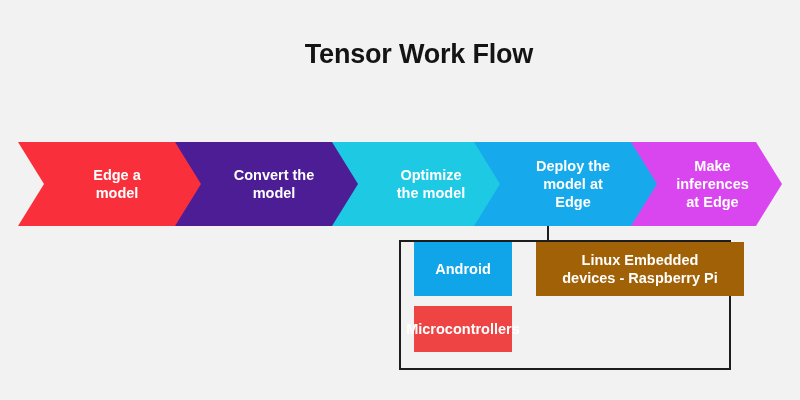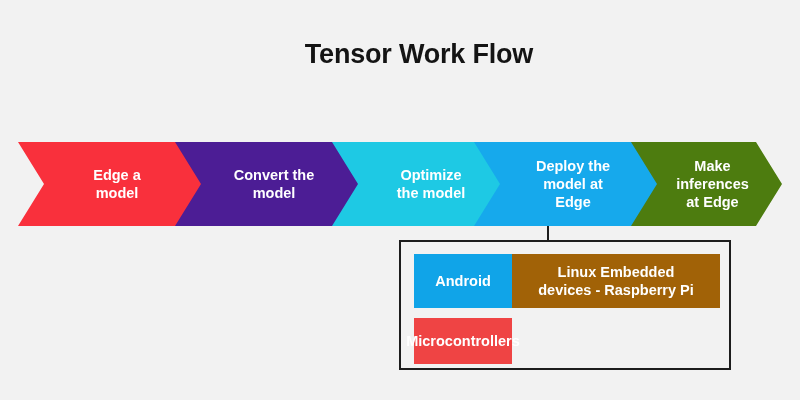--- a/index.html
+++ b/index.html
@@ -79,25 +79,25 @@
   .detail-box {
     position: absolute;
     box-sizing: border-box;
     border: 2px solid #1d1d1d;
     background: #f2f2f2;
   }
 
   .detail-grid {
     position: absolute;
     inset: 0;
-    padding: 12px 13px;
+    padding: 0 13px;
     display: grid;
     grid-template-columns: 98px 208px;
     grid-template-rows: 54px 46px;
-    gap: 10px 0;
+    gap: 10px 24px;
     box-sizing: border-box;
   }
 
   .detail-item {
     display: flex;
     align-items: center;
     justify-content: center;
     color: #ffffff;
     font-size: 14.5px;
     font-weight: bold;
@@ -126,21 +126,21 @@
     </div>
     <div class="chev" style="left: 332px; width: 186px; background: rgb(30, 201, 228);">
       <span class="chev-label">Optimize
 the model</span>
     </div>
     <div class="chev" style="left: 474px; width: 186px; background: rgb(22, 169, 236);">
       <span class="chev-label">Deploy the
 model at
 Edge</span>
     </div>
-    <div class="chev" style="left: 631px; width: 151px; background: #4d7c0f;">
+    <div class="chev" style="left: 631px; width: 151px; background: #d946ef;">
       <span class="chev-label">Make
 inferences
 at Edge</span>
     </div>
   </div>
 
   <div class="connector" style="left: 547px; top: 226px; height: 15px; background: rgb(29, 29, 29);"></div>
 
   <div class="detail-box" style="left: 399px; top: 240px; width: 332px; height: 130px; border-color: rgb(29, 29, 29);">
     <div class="detail-grid">

